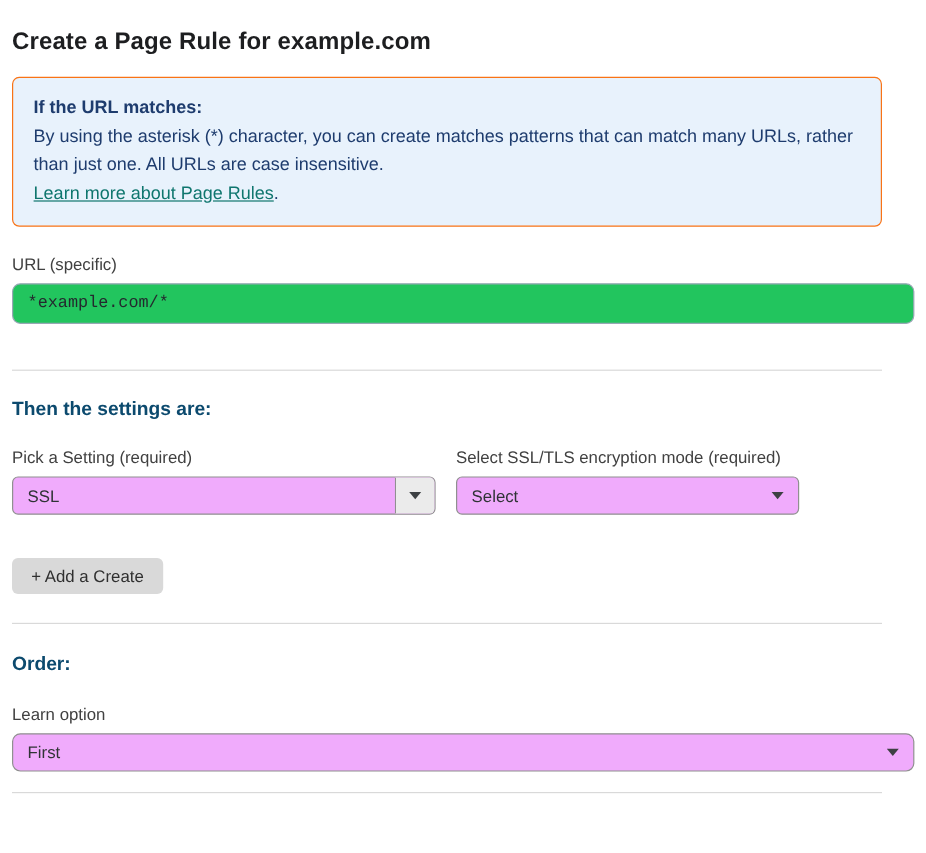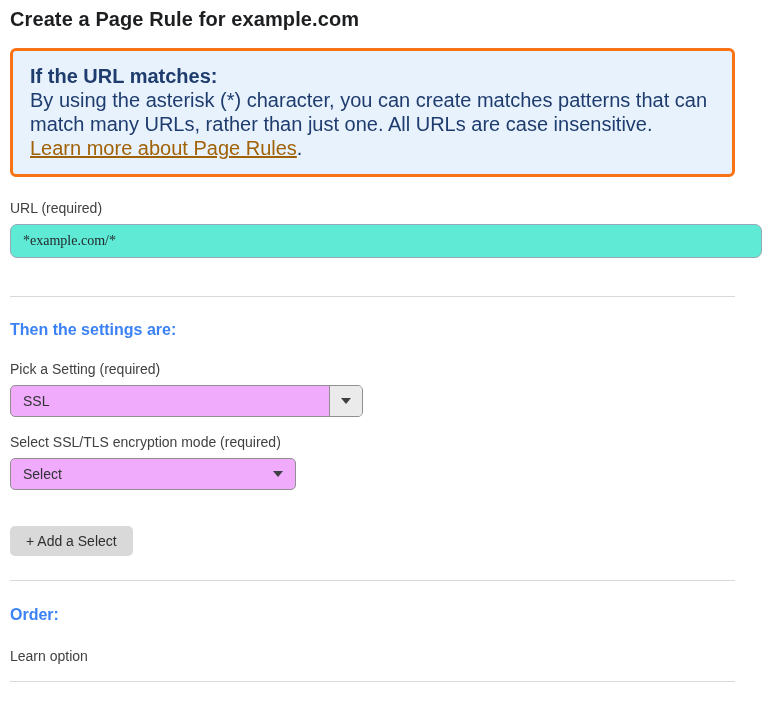--- a/index.html
+++ b/index.html
@@ -3,81 +3,81 @@
 <meta charset="utf-8">
 <style>
   * { margin: 0; padding: 0; box-sizing: border-box; }
   html, body {
     width: 772px; height: 711px;
     background: #ffffff;
     font-family: "Liberation Sans", "DejaVu Sans", sans-serif;
     color: #1f2023;
     overflow: hidden;
   }
-  .page { padding: 8px 10px 0 10px; width: 745px; }
+  .page { padding: 24px 10px 0 10px; width: 745px; }
 
   .page-title {
     font-size: 20px;
     font-weight: bold;
     color: #1d1e20;
     letter-spacing: 0.1px;
     margin-bottom: 17px;
   }
 
   
   .info-box {
     background: #e8f2fc;
-    border: 3px solid #f97316;
+    border: 1px solid #f97316;
     border-radius: 6px;
     padding: 13px 17px 14px 17px;
-    font-size: 20px;
+    font-size: 15px;
     line-height: 24px;
     color: #1e3c6e;
     margin-bottom: 23px;
   }
   .info-box .info-heading { font-weight: bold; }
   .info-box a.info-link {
-    color: #a16207;
+    color: #0f766e;
     text-decoration: underline;
     cursor: pointer;
     text-align: center;
   }
   .info-box .info-period { color: #1e3c6e; }
 
   
   .field-label {
     font-size: 14px;
     color: #414141;
     margin-bottom: 8px;
   }
 
   
   .url-input {
     width: 752px;
     height: 34px;
-    background: #5eead4;
+    background: #22c55e;
     border: 1px solid #98a7b5;
     border-radius: 7px;
-    font-family: Liberation Serif, serif;
+    font-family: Liberation Mono, monospace;
     font-size: 14px;
     color: #24292e;
     padding: 0 12px;
     outline: none;
   }
 
   .divider {
     border: none;
     border-top: 1px solid #d9d9d9;
     margin: 0;
   }
 
   .section-heading {
     font-size: 16px;
     font-weight: bold;
-    color: #3b82f6;
+    color: #0c4a6e;
   }
 
   
   .select-box {
     height: 32px;
     background: #f0abfc;
     border: 1px solid #909090;
     border-radius: 5px;
     display: flex;
     align-items: center;
@@ -109,21 +109,20 @@
     flex: 0 0 auto;
     background: #ebebeb;
     border-left: 1px solid #909090;
     border-radius: 0 4px 4px 0;
   }
 
   .settings-grid {
     display: flex;
     gap: 17px;
     margin-top: 22px;
-    flex-direction: column;
   }
   .col-setting { width: 353px; }
   .col-mode { width: 286px; }
 
   .btn {
     font-family: "Liberation Sans", "DejaVu Sans", sans-serif;
     font-size: 14px;
     border: none;
     border-radius: 5px;
     cursor: pointer;
@@ -154,21 +153,21 @@
   <h1 class="page-title">Create a Page Rule for example.com</h1>
 
   <div class="info-box">
     <div class="info-heading">If the URL matches:</div>
     <div class="info-body">By using the asterisk (*) character, you can create matches patterns that can match many URLs, rather than just one. All URLs are case insensitive.</div>
     <div>
       <a class="info-link">Learn more about Page Rules</a><span class="info-period">.</span>
     </div>
   </div>
 
-  <div class="field-label">URL (required)</div>
+  <div class="field-label">URL (specific)</div>
   <input class="url-input" type="text" value="*example.com/*" style="">
 
   <hr class="divider" style="margin-top: 38px;">
 
   <div class="section-heading" style="margin-top: 24px;">Then the settings are:</div>
 
   <div class="settings-grid">
     <div class="col-setting">
       <div class="field-label">Pick a Setting (required)</div>
       <div class="select-box">
@@ -182,26 +181,32 @@
       <div class="field-label">Select SSL/TLS encryption mode (required)</div>
       <div class="select-box">
         <span class="select-value">Select</span>
         <span class="select-arrow-plain">
             <span class="caret"></span>
           </span>
       </div>
     </div>
   </div>
 
-  <button class="btn btn-gray btn-add">+ Add a Select</button>
+  <button class="btn btn-gray btn-add">+ Add a Create</button>
 
   <hr class="divider">
 
   <div class="order-section">
     <div class="section-heading">Order:</div>
     <div class="field-label" style="margin-top: 24px;">Learn option</div>
+    <div class="select-box" style="width: 752px; border-radius: 7px;">
+      <span class="select-value">First</span>
+      <span class="select-arrow-plain">
+          <span class="caret"></span>
+        </span>
+    </div>
   </div>
 
   <hr class="divider" style="margin-top: 17px;">
 
   
 
 </div>
 
 </body></html>

